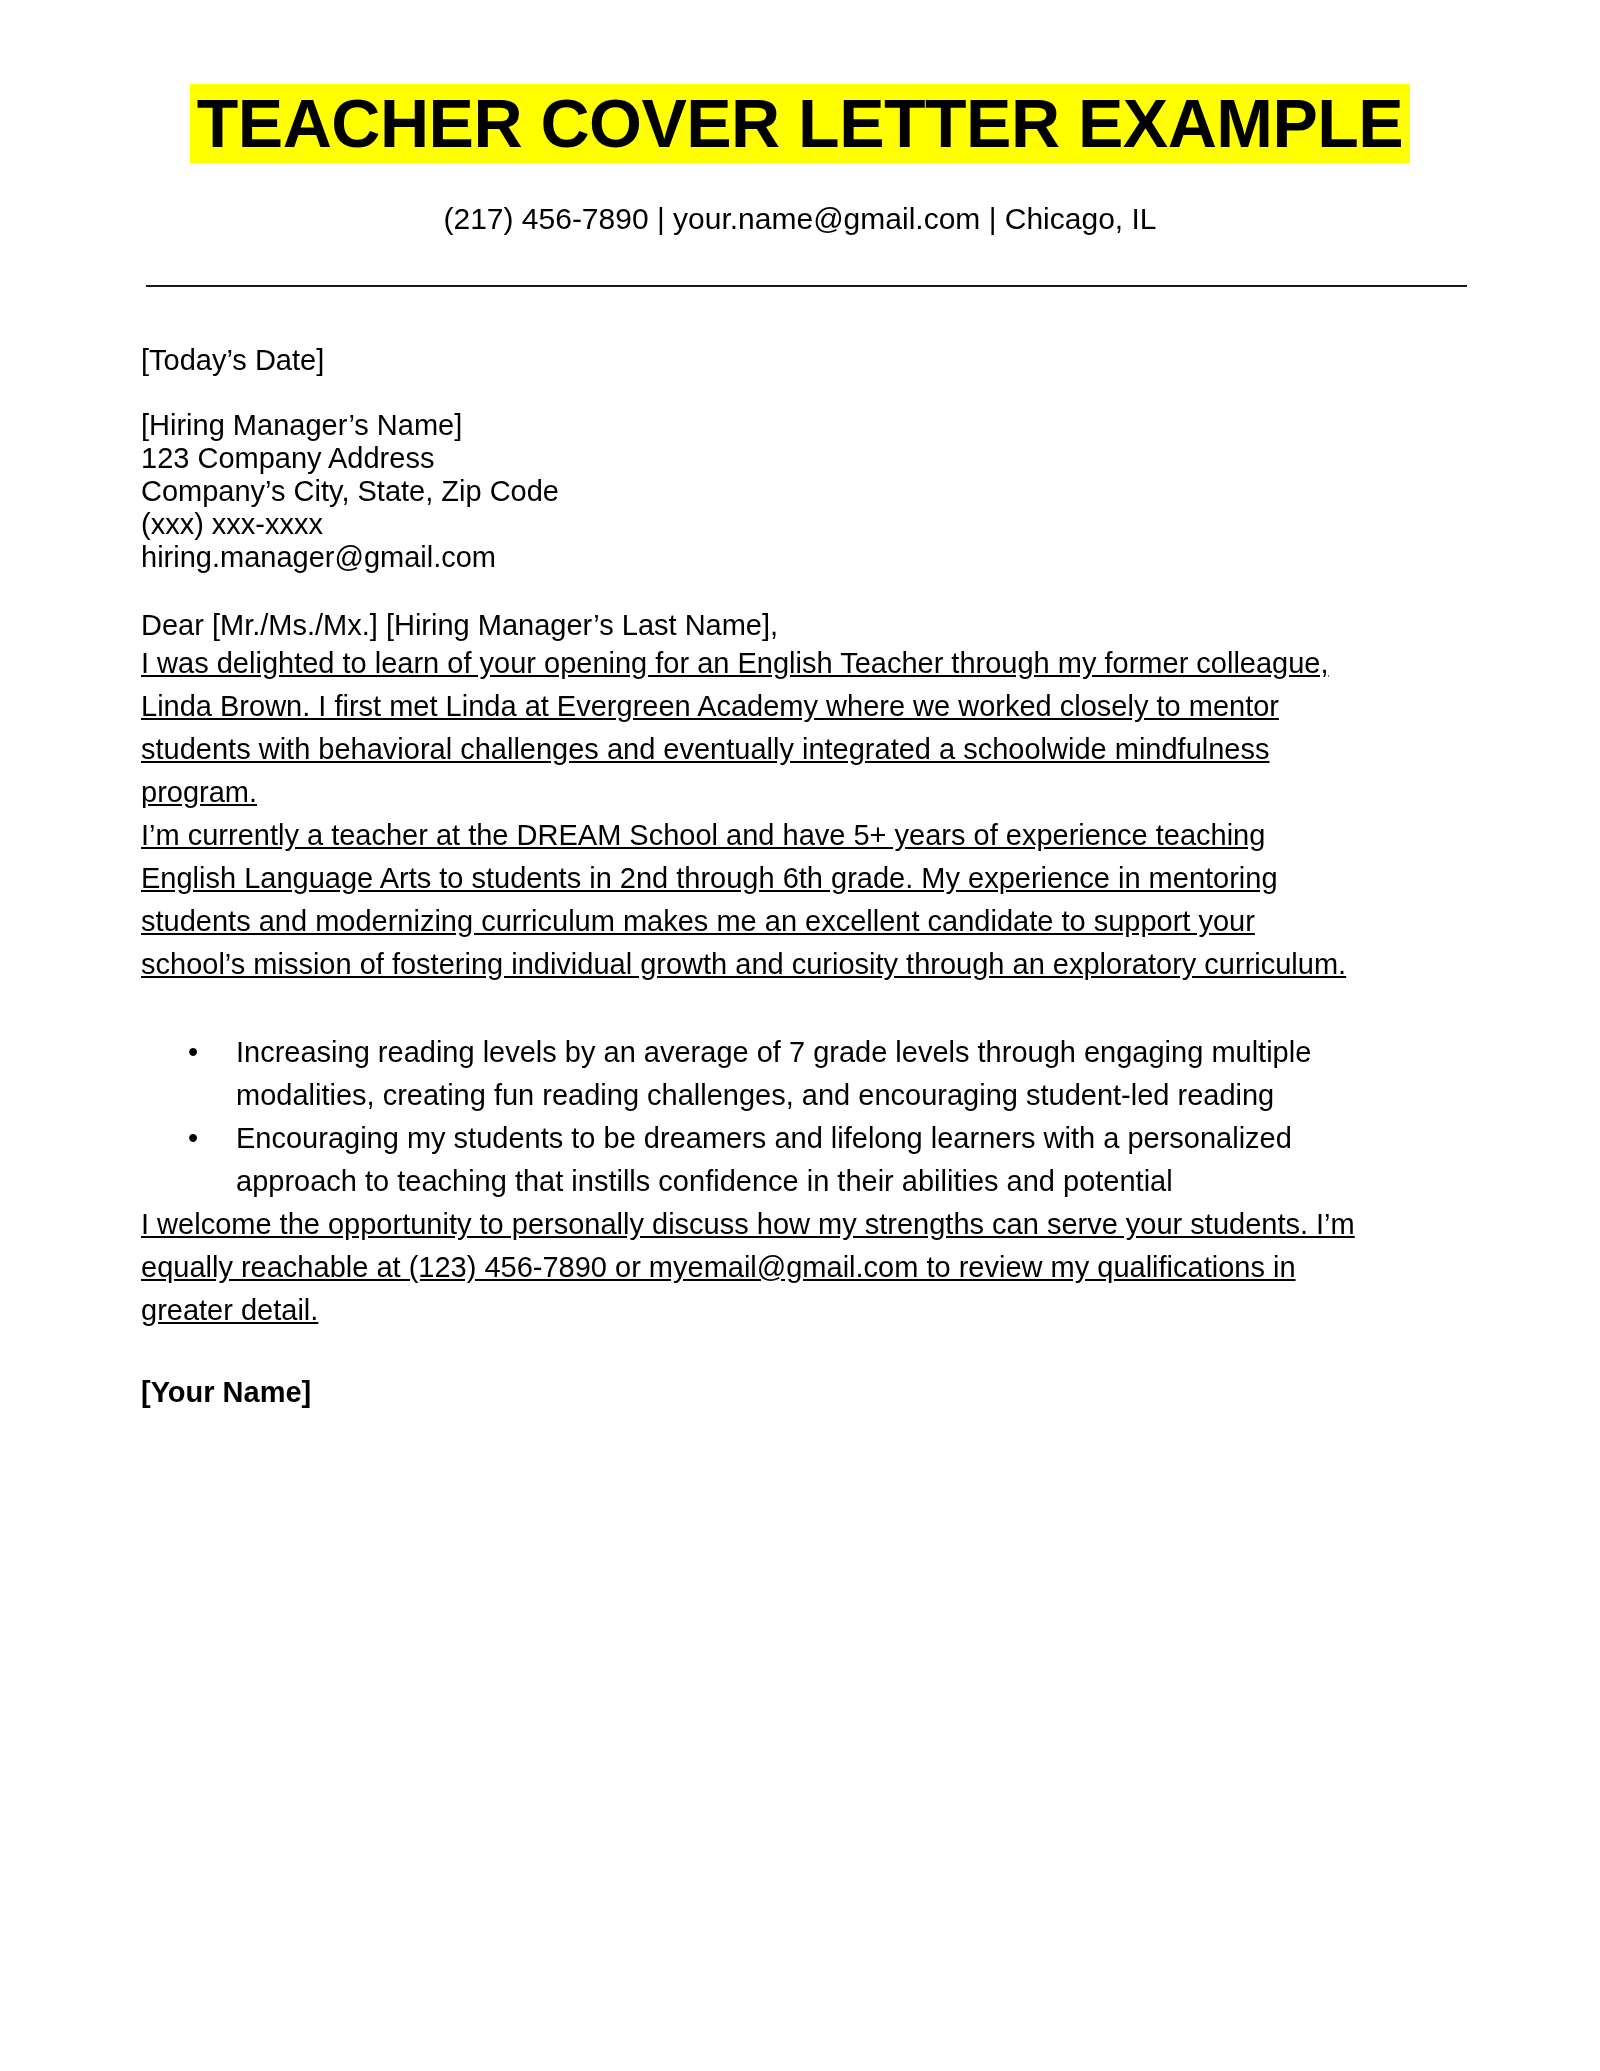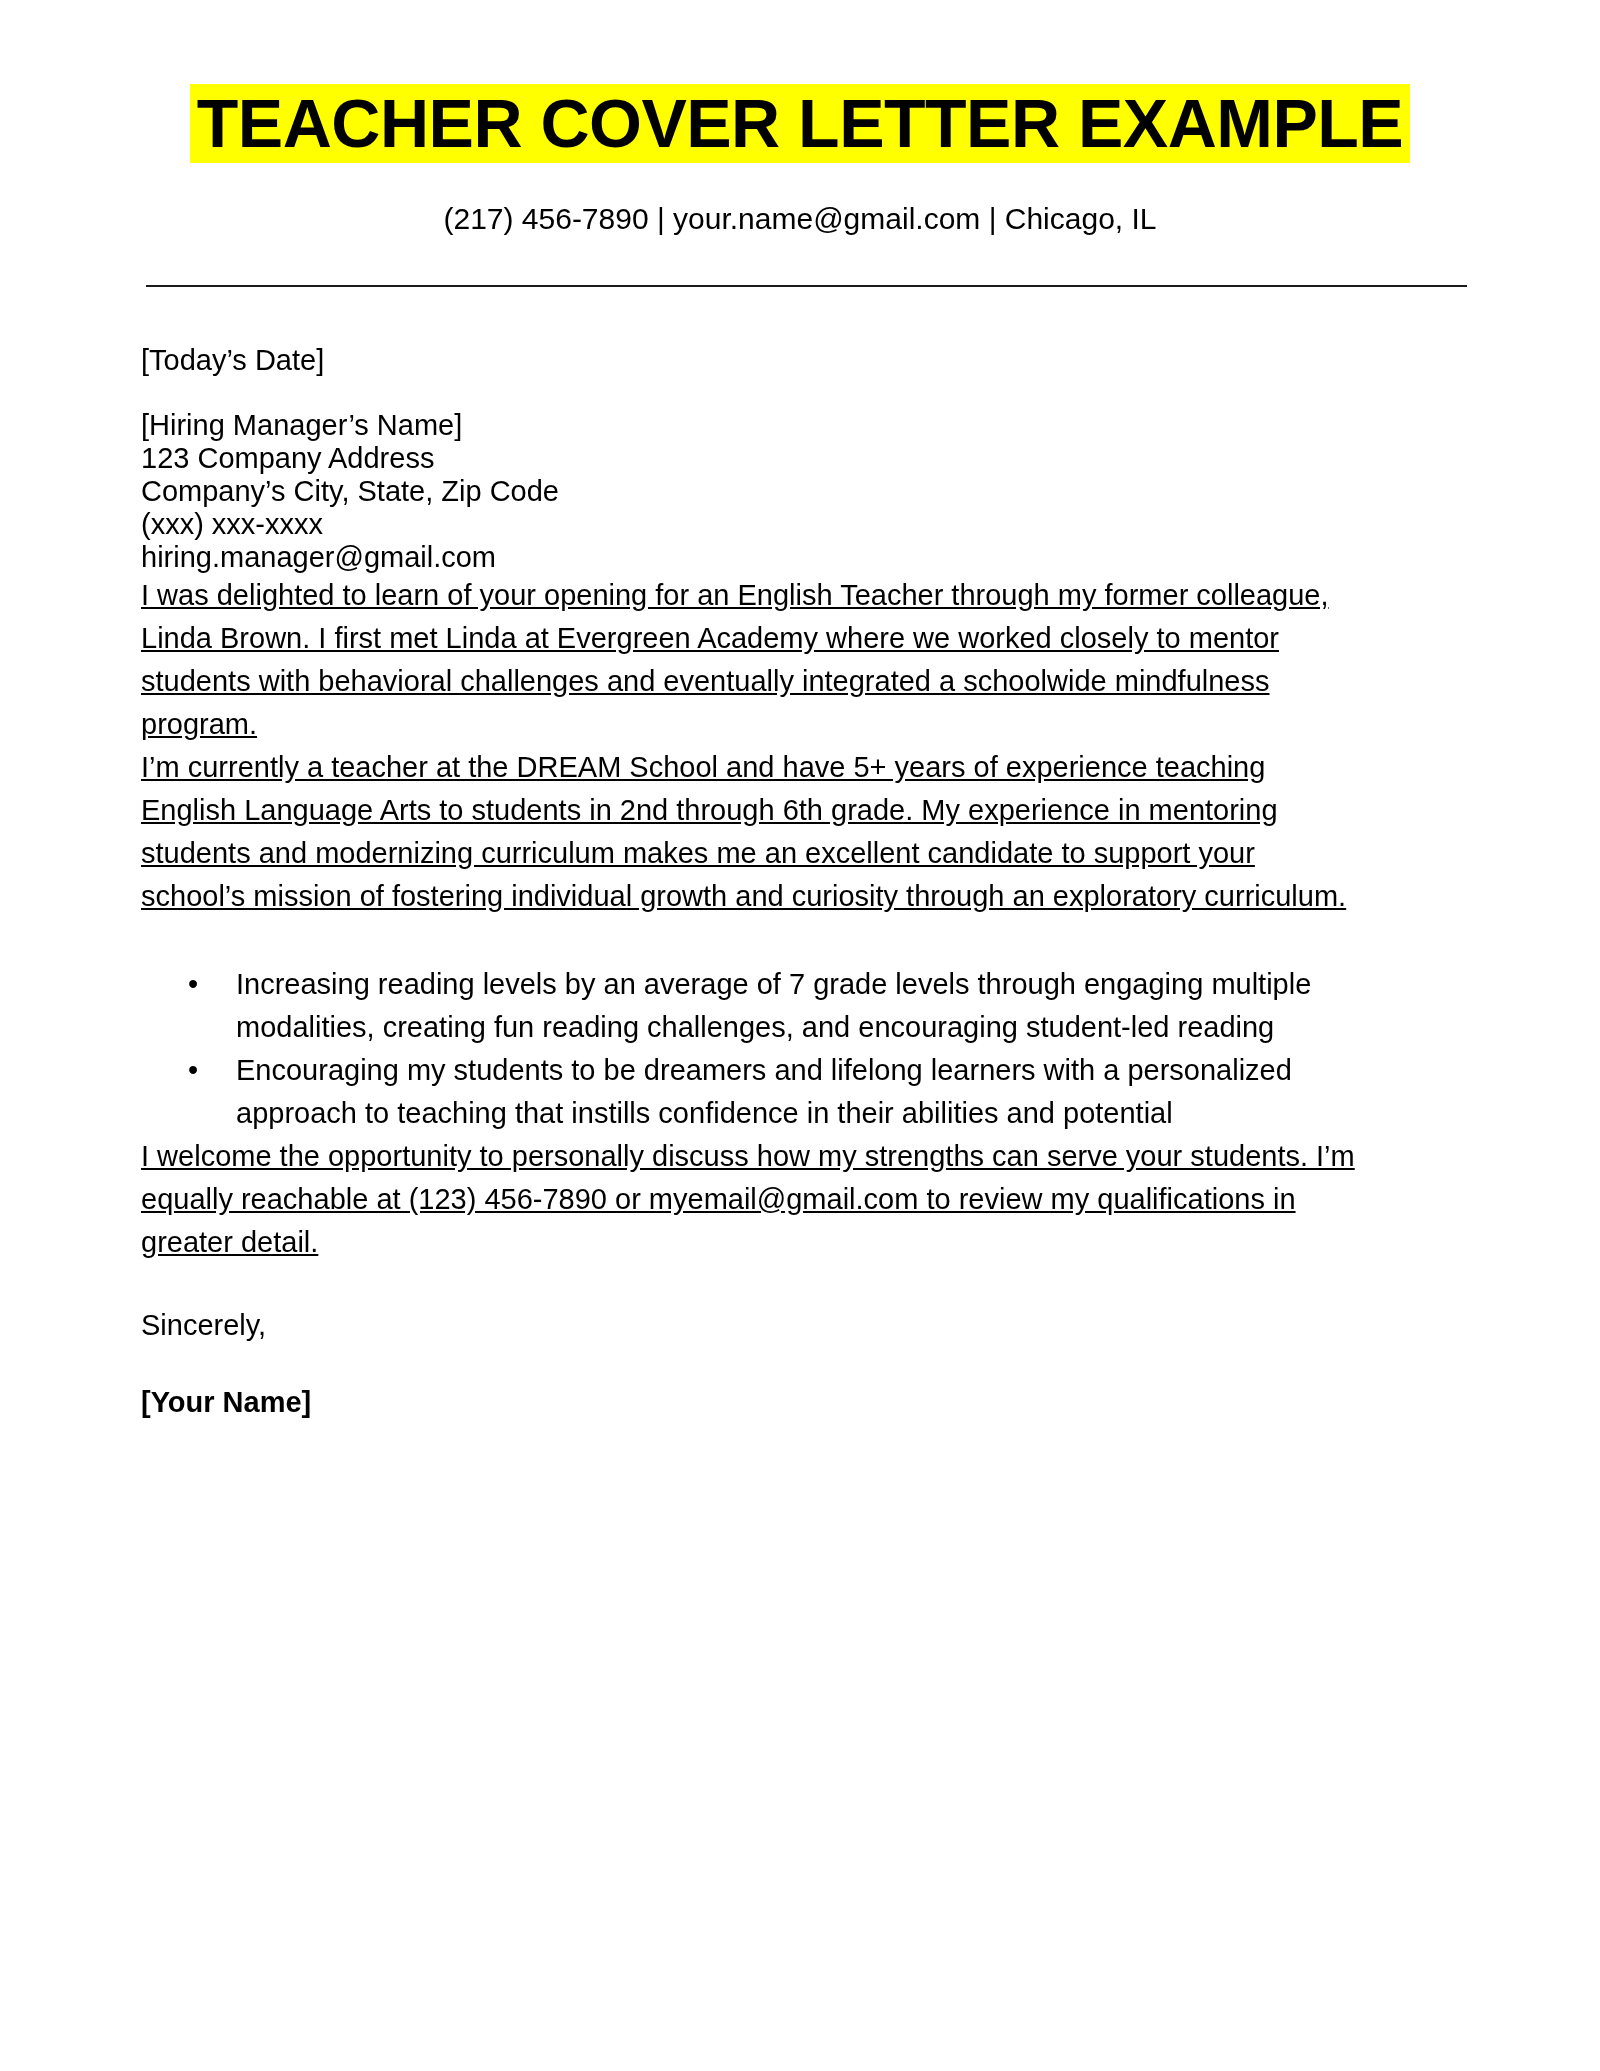--- a/index.html
+++ b/index.html
@@ -77,20 +77,21 @@
   <div class="content">
 
     <div class="date-line">[Today’s Date]</div>
 
     <div class="recipient-block">[Hiring Manager’s Name]
 123 Company Address
 Company’s City, State, Zip Code
 (xxx) xxx-xxxx
 hiring.manager@gmail.com</div>
 
+    <div class="salutation">Dear [Mr./Ms./Mx.] [Hiring Manager’s Last Name],</div>
 
     <div class="para">I was delighted to learn of your opening for an English Teacher through my former colleague,
 Linda Brown. I first met Linda at Evergreen Academy where we worked closely to mentor
 students with behavioral challenges and eventually integrated a schoolwide mindfulness
 program.</div>
 
     <div class="para">I’m currently a teacher at the DREAM School and have 5+ years of experience teaching
 English Language Arts to students in 2nd through 6th grade. My experience in mentoring
 students and modernizing curriculum makes me an excellent candidate to support your
 school’s mission of fostering individual growth and curiosity through an exploratory curriculum.</div>
@@ -106,18 +107,17 @@
         <span class="bullet-marker">•</span>
         <span class="li-text">Encouraging my students to be dreamers and lifelong learners with a personalized
 approach to teaching that instills confidence in their abilities and potential</span>
       </li>
     </ul>
 
     <div class="para">I welcome the opportunity to personally discuss how my strengths can serve your students. I’m
 equally reachable at (123) 456-7890 or myemail@gmail.com to review my qualifications in
 greater detail.</div>
 
-    <div class="signoff">Sincerely,</div>
 
     <div class="signature">[Your Name]</div>
 
   </div>
 </div>
 
 </body></html>

